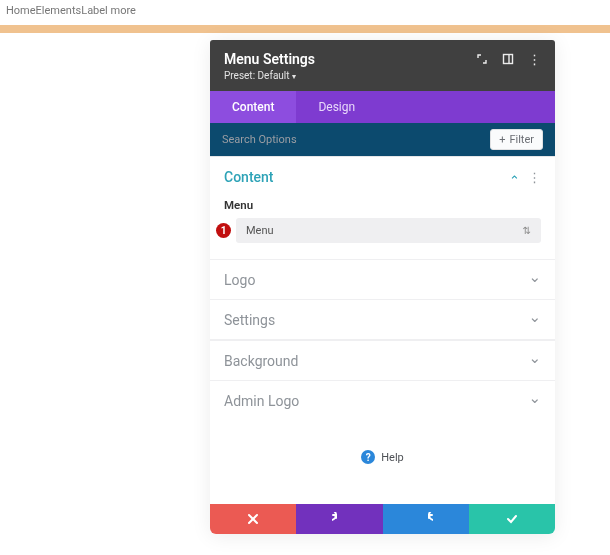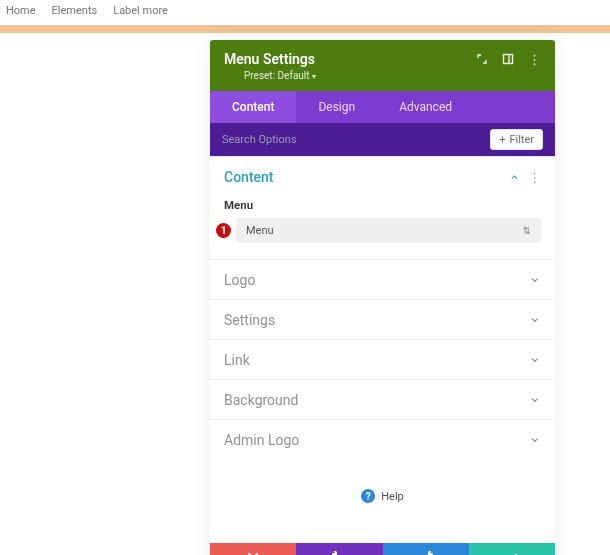--- a/index.html
+++ b/index.html
@@ -1,30 +1,30 @@
 <!DOCTYPE html>
 <html><head>
 <meta charset="utf-8">
 <style>
 * { box-sizing: border-box; margin: 0; padding: 0; }
 body { font-family: -apple-system, BlinkMacSystemFont, "Segoe UI", Roboto, sans-serif; background: #fff; width: 610px; height: 555px; position: relative; }
-.top-nav { display: flex; gap: 16px; padding: 4px 6px; font-size: 11px; color: #777; }
+.top-nav { display: flex; padding: 4px 6px; font-size: 11px; color: #777; }
 .top-nav span { cursor: pointer; }
 .orange-bar { height: 8px; background: #f0c28f; margin-top: 4px; }
 .panel { position: absolute; top: 40px; left: 210px; width: 345px; background: #fff; border-radius: 3px 3px 6px 6px; overflow: hidden; box-shadow: 0 2px 20px rgba(0,0,0,0.08); }
-.panel-header { background: #4d7c0f; color: #fff; padding: 11px 14px 10px; }
+.panel-header { background: #404040; color: #fff; padding: 11px 14px 10px; }
 .panel-title-row { display: flex; align-items: center; justify-content: space-between; }
 .panel-title { font-size: 14px; font-weight: 600; }
 .header-icons { display: flex; gap: 14px; align-items: center; }
 .header-icons span { font-size: 13px; cursor: pointer; opacity: 0.9; }
-.preset-row { font-size: 10px; opacity: 0.85; margin-top: 3px; margin-left: 20px; }
+.preset-row { font-size: 10px; opacity: 0.85; margin-top: 3px; }
 .tabs { display: flex; background: #7e3bd0; }
 .tab { padding: 9px 22px; font-size: 12px; color: #e8d9fa; cursor: pointer; }
 .tab.active { background: #8d4ddf; color: #fff; font-weight: 500; }
-.search-row { display: flex; align-items: center; justify-content: space-between; background: #4c1d95; border-bottom: 1px solid #e5e6e8; padding: 6px 12px; font-size: 11px; color: #9a9da3; }
+.search-row { display: flex; align-items: center; justify-content: space-between; background: #0c4a6e; border-bottom: 1px solid #e5e6e8; padding: 6px 12px; font-size: 11px; color: #9a9da3; }
 .filter-btn { display: flex; align-items: center; gap: 4px; background: #fafbfc; border: 1px solid #e0e1e3; border-radius: 3px; padding: 3px 8px; color: #6b6e74; cursor: pointer; }
 .panel-body { background: #fff; }
 .section-header { display: flex; align-items: center; justify-content: space-between; padding: 10px 14px; cursor: pointer; }
 .section-header.open .section-title { color: #2ea3b7; font-size: 14px; font-weight: 500; }
 .section-header.closed .section-title { color: #8e9399; font-size: 14px; }
 .section-icons { display: flex; gap: 8px; align-items: center; color: #8e9399; }
 .section-divider { border-bottom: 1px solid #efeff1; }
 .menu-label { font-size: 11.5px; font-weight: 600; color: #333; padding: 0 14px 6px; margin-top: 2px; }
 .dropdown-row { display: flex; align-items: center; gap: 6px; padding: 0 14px 16px; position: relative; }
 .red-badge { width: 15px; height: 15px; background: #c10f0f; color: #fff; border-radius: 50%; font-size: 10px; font-weight: 700; display: flex; align-items: center; justify-content: center; flex-shrink: 0; position: absolute; left: 6px; }
@@ -74,21 +74,20 @@
       </div>
     </div>
     <div class="preset-row">
       <span>Preset: Default</span> <span style="font-size:8px;">▾</span>
     </div>
   </div>
 
   <div class="tabs">
     <div class="tab active">Content</div>
     <div class="tab">Design</div>
-    <div class="tab">Advanced</div>
   </div>
 
   <div class="search-row">
     <span>Search Options</span>
     <div class="filter-btn">
       <span>+</span>
       <span>Filter</span>
     </div>
   </div>
 
@@ -115,24 +114,20 @@
     <div class="section-header closed">
       <div class="section-title">Logo</div>
       <span class="chevron-down"></span>
     </div>
     <div class="section-divider"></div>
     <div class="section-header closed">
       <div class="section-title">Settings</div>
       <span class="chevron-down"></span>
     </div>
     <div class="section-divider"></div>
-    <div class="section-header closed">
-      <div class="section-title">Link</div>
-      <span class="chevron-down"></span>
-    </div>
     <div class="section-divider"></div>
     <div class="section-header closed">
       <div class="section-title">Background</div>
       <span class="chevron-down"></span>
     </div>
     <div class="section-divider"></div>
     <div class="section-header closed">
       <div class="section-title">Admin Logo</div>
       <span class="chevron-down"></span>
     </div>

